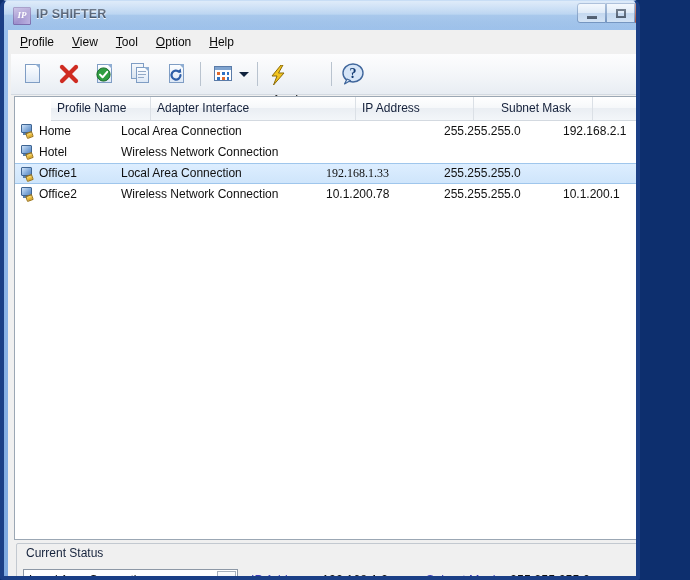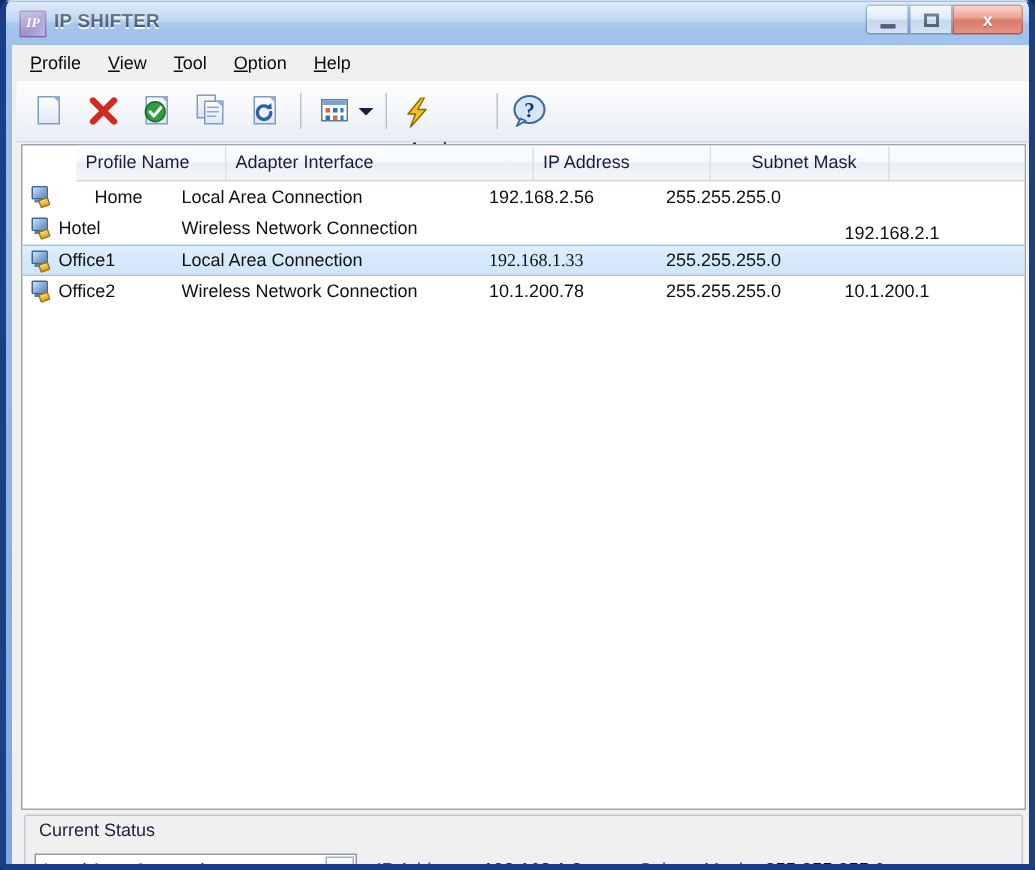--- a/index.html
+++ b/index.html
@@ -7,21 +7,21 @@
     width: 690px; height: 580px;
     overflow: hidden;
     background: #0d2f6e;
     font-family: "Liberation Sans", sans-serif;
   }
 
   
   #window {
     position: absolute;
     left: 0; top: 0;
-    width: 690px; height: 580px;
+    width: 640px; height: 580px;
     box-sizing: border-box;
     background: linear-gradient(to bottom, #9dc2ef 0%, #8fb6e8 40%, #7ea9e0 100%);
     border-left: 4px solid #1b3f86;
     border-right: 4px solid #1b3f86;
     border-bottom: 4px solid #1b3f86;
     border-top: 1px solid #c8ddf5;
     border-radius: 7px 7px 3px 3px;
     overflow: hidden;
   }
   #frame-inner-glow {
@@ -434,25 +434,24 @@
         <div class="hdr-cell" style="left:423px;width:119px;text-align:center;">Subnet Mask</div>
         <div class="hdr-cell" style="left:658px;width:11px;border-right:none;"></div>
       </div>
       <div id="lv-rows">
           <div class="lv-row">
             <div class="prof-ico">
               <div class="pi-screen"></div>
               <div class="pi-base"></div>
               <div class="pi-plug"></div>
             </div>
-            <div class="cell" style="left: 24px; width: 76px; margin-left: 24px;">Home</div>
+            <div class="cell" style="left: 24px; width: 76px;">Home</div>
             <div class="cell" style="left: 106px; width: 199px;">Local Area Connection</div>
-            <div class="cell" style="left: 311px; width: 112px;">192.168.2.56</div>
             <div class="cell" style="left: 429px; width: 113px;">255.255.255.0</div>
-            <div class="cell" style="left: 548px; width: 110px; margin-top: 24px;">192.168.2.1</div>
+            <div class="cell" style="left: 548px; width: 110px;">192.168.2.1</div>
           </div>
           <div class="lv-row">
             <div class="prof-ico">
               <div class="pi-screen"></div>
               <div class="pi-base"></div>
               <div class="pi-plug"></div>
             </div>
             <div class="cell" style="left: 24px; width: 76px;">Hotel</div>
             <div class="cell" style="left: 106px; width: 199px;">Wireless Network Connection</div>
             <div class="cell" style="left: 311px; width: 112px;"></div>

